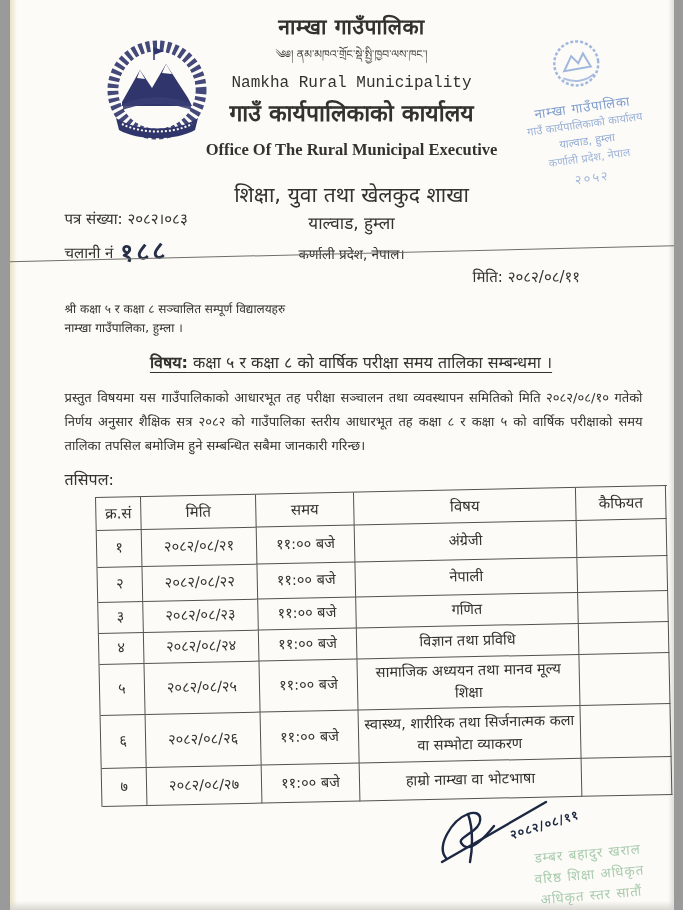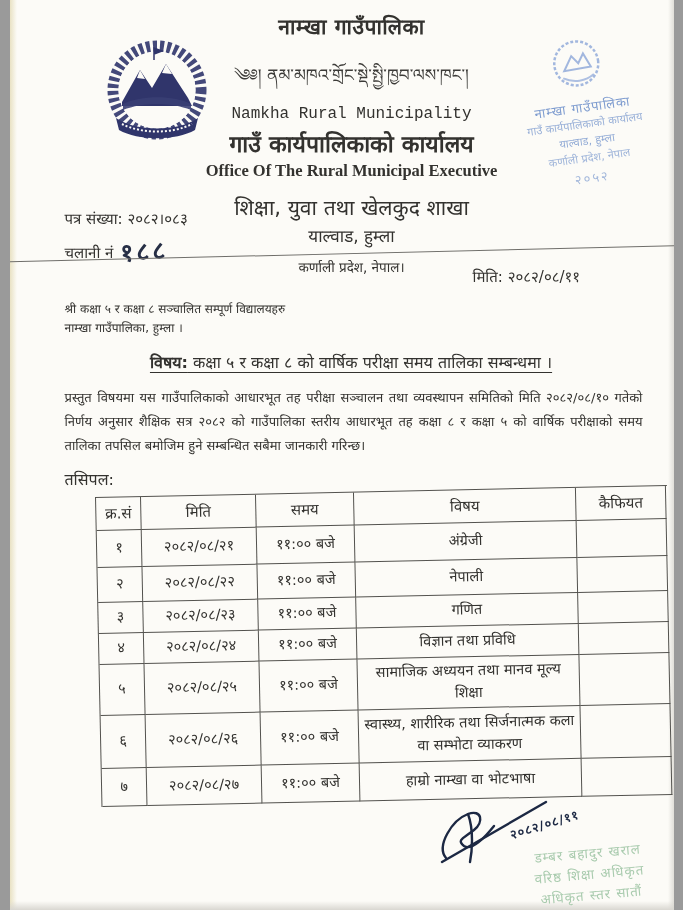--- a/index.html
+++ b/index.html
@@ -9,25 +9,25 @@
     background:#fcfbf7; overflow:hidden;
     font-family:"DejaVu Sans", sans-serif; color:#33322f;
   }
   .edge-left  { position:absolute; left:0; top:0; width:7px;  height:100%; background:linear-gradient(to right,#e9e2c4,rgba(255,255,255,0)); }
   .edge-right { position:absolute; right:0; top:0; width:6px; height:100%; background:linear-gradient(to left,#e0ded8,rgba(255,255,255,0)); }
   .edge-bottom{ position:absolute; bottom:0; left:0; width:100%; height:9px; background:linear-gradient(to top,#d9d7d1,rgba(255,255,255,0)); }
 
   
   .header { position:absolute; top:12px; left:142px; width:400px; text-align:center; }
   .h-np-title   { font-size:21px; font-weight:600; letter-spacing:.5px; }
-  .h-tibetan    { font-size:17px; margin-top:16px; color:#3c3b38; }
+  .h-tibetan    { font-size:11px; margin-top:2px; color:#3c3b38; }
   .h-en-title   { font-family:Liberation Mono, monospace; font-size:16px; margin-top:1px; }
   .h-office-np  { font-size:23px; font-weight:600; margin-top:4px; }
-  .h-office-en  { font-family:"Liberation Serif", serif; font-size:16.5px; font-weight:bold; margin-top:2px; white-space:nowrap; }
-  .h-dept       { font-size:21px; font-weight:500; margin-top:12px; }
+  .h-office-en  { font-family:"Liberation Serif", serif; font-size:16.5px; font-weight:bold; margin-top:12px; white-space:nowrap; }
+  .h-dept       { font-size:21px; font-weight:500; margin-top:20px; }
   .h-addr1      { font-size:17px; margin-top:3px; }
   .h-addr2      { font-size:13.5px; margin-top:11px; }
 
   
   .logo { position:absolute; left:86px; top:40px; width:122px; height:108px; }
 
   
   .stamp-blue { position:absolute; left:478px; top:36px; width:190px; text-align:center;
                 transform:rotate(-8deg); color:#6d8fca; opacity:.88; pointer-events:none; }
   .stamp-blue .sb-emblem { margin:0 auto; width:58px; height:58px; }

